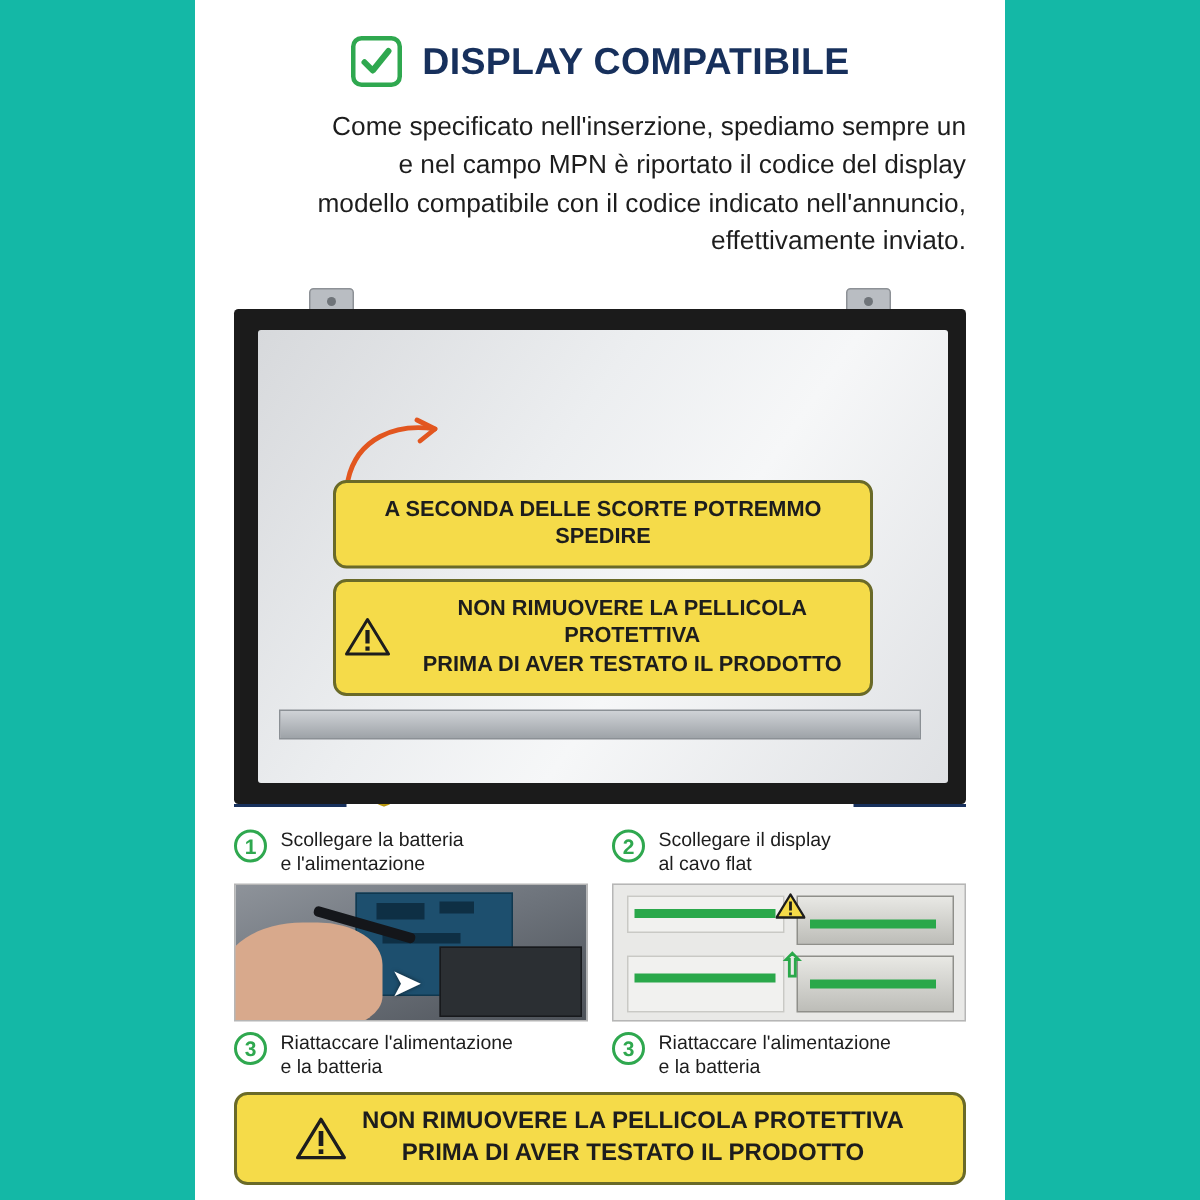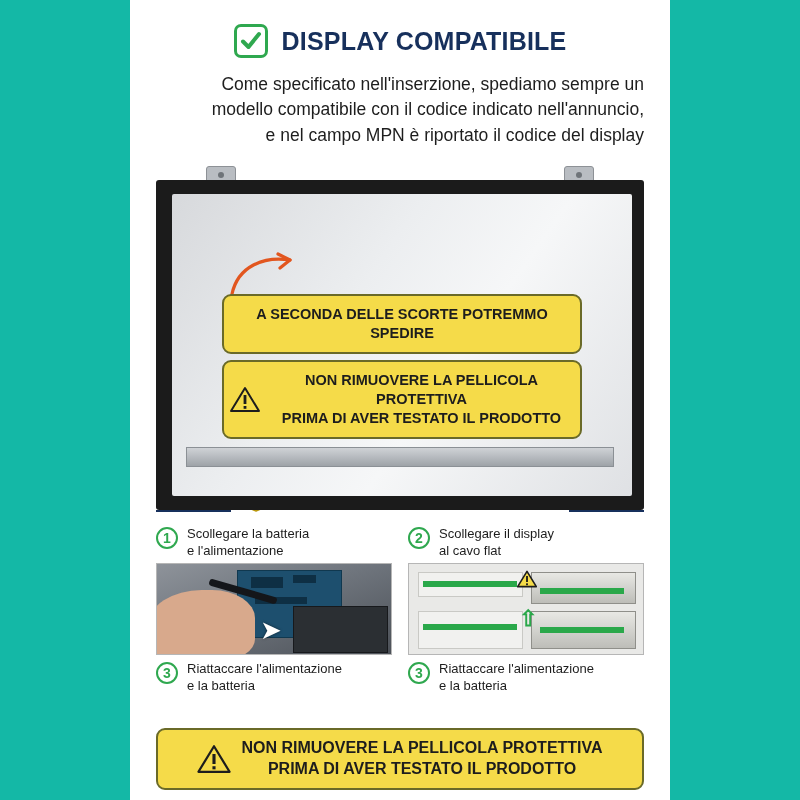--- a/index.html
+++ b/index.html
@@ -327,22 +327,23 @@
       <span class="check-badge">
         <svg width="22" height="22" viewBox="0 0 22 22" aria-hidden="true">
           <path d="M3 11.5 L8.5 17 L19 4" fill="none" stroke="#2fa84f" stroke-width="4" stroke-linecap="round" stroke-linejoin="round"></path>
         </svg>
       </span>
       <span class="header-title">DISPLAY COMPATIBILE</span>
     </div>
 
     <div class="intro">
       <div>Come specificato nell'inserzione, spediamo sempre un</div>
+      <div>e nel campo MPN è riportato il codice del display</div>
       <div>modello compatibile con il codice indicato nell'annuncio,</div>
-      <div>e nel campo MPN è riportato il codice del display</div>
+      <div>effettivamente inviato.</div>
     </div>
 
     <div class="panel-wrap">
       <div class="bracket left"></div>
       <div class="bracket right"></div>
 
       <div class="lcd">
         <div class="lcd-screen">
 
           <svg class="arrow-curve" viewBox="0 0 70 46" aria-hidden="true">

